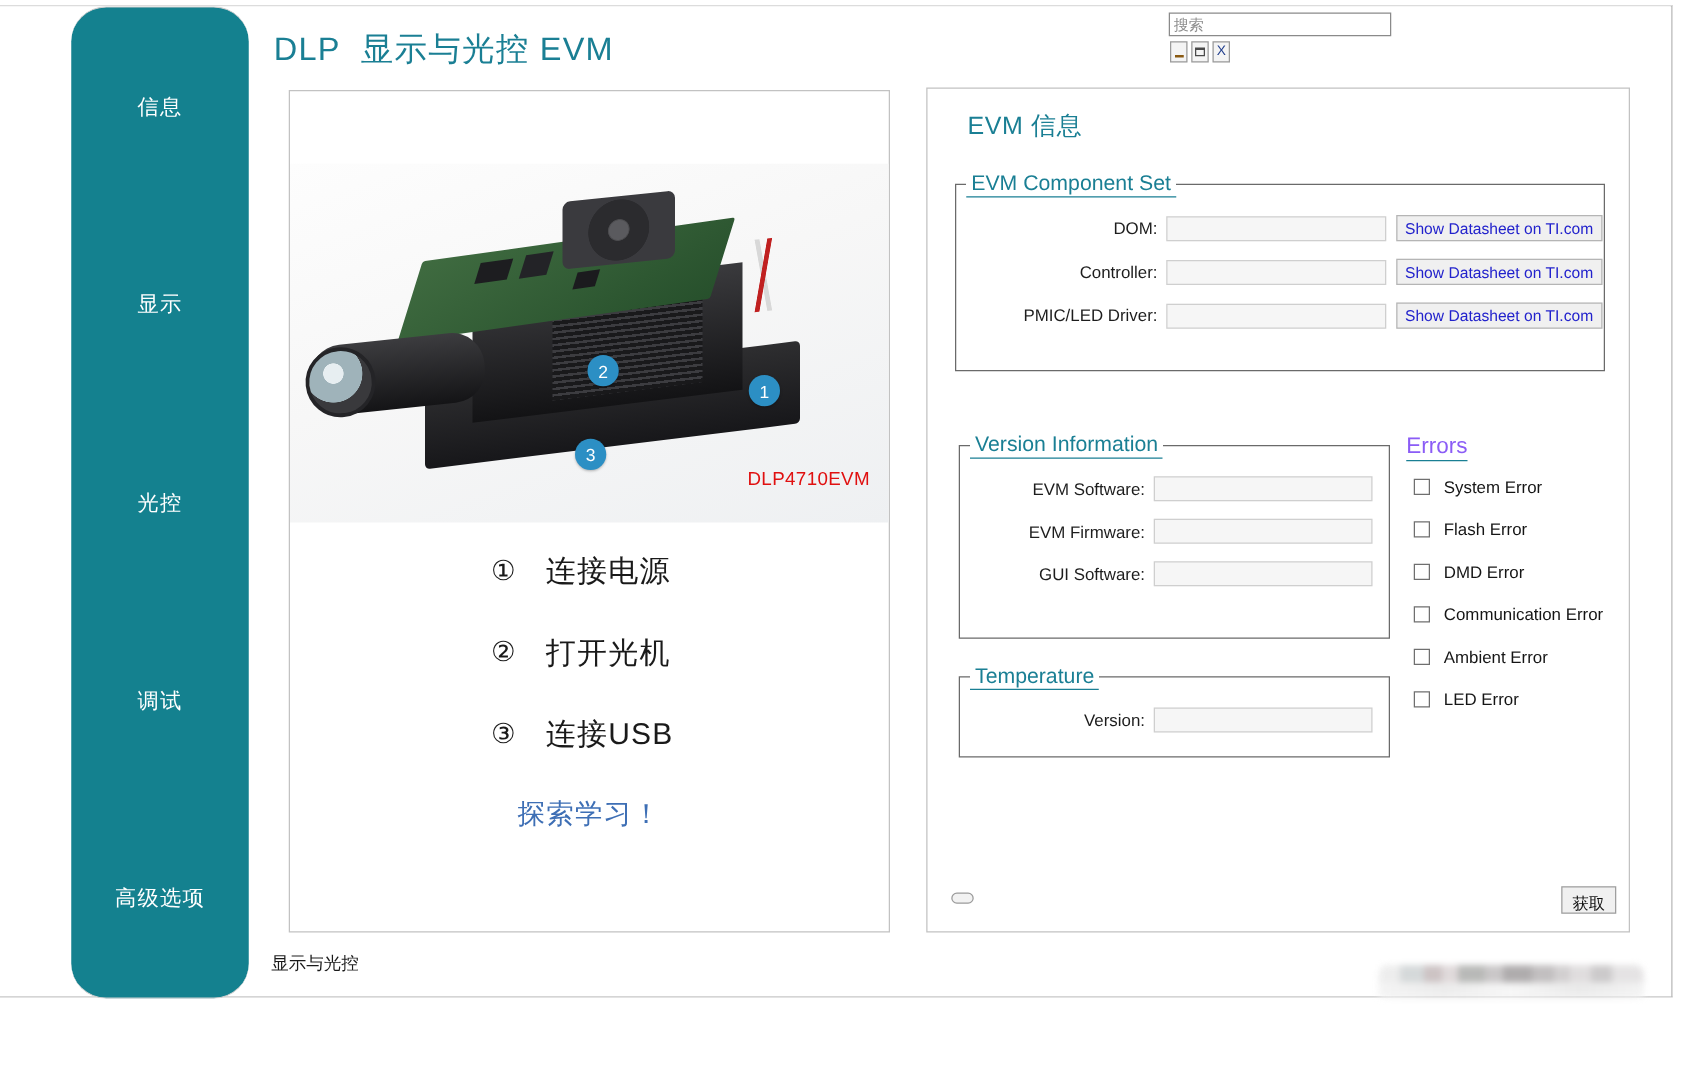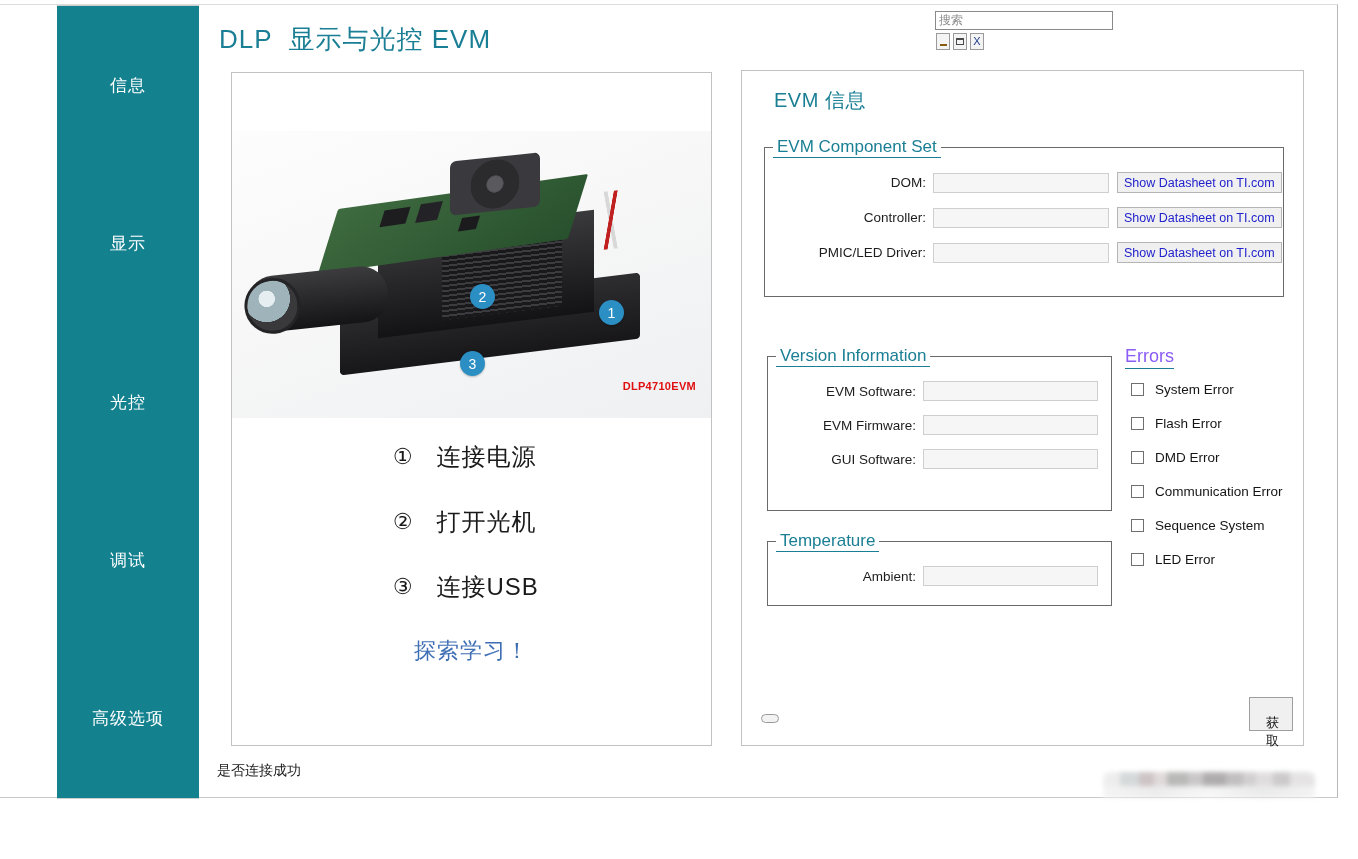--- a/index.html
+++ b/index.html
@@ -23,20 +23,21 @@
   
   #sidebar {
     position: absolute;
     left: 57px; top: 0;
     width: 142px; height: 794px;
     background: #14818f;
     border-top: 1px solid #cfcfcf;
     border-bottom: 1px solid #cfcfcf;
     display: flex;
     flex-direction: column;
+    border-radius: 28px;
   }
   .nav-item {
     flex: 1 1 0;
     display: flex;
     align-items: center;
     justify-content: center;
     color: #ffffff;
     font-size: 17px;
     letter-spacing: 1px;
     cursor: default;
@@ -173,22 +174,22 @@
     display: flex; align-items:center; justify-content:center;
     box-shadow: 0 1px 2px rgba(0,0,0,.25);
   }
   #callout-1 { left: 367px; top: 169px; }
   #callout-2 { left: 238px; top: 153px; }
   #callout-3 { left: 228px; top: 220px; }
   #photo-label {
     position: absolute;
     right: 15px; bottom: 26px;
     color: #e01010;
-    font-size: 11px;
-    font-weight: bold;
+    font-size: 15px;
+    font-weight: normal;
     letter-spacing: .3px;
   }
 
   #steps { position: absolute; left: 0; top: 368px; width: 479px; }
   .step {
     display: flex;
     align-items: center;
     justify-content: center;
     margin-bottom: 33px;
     font-size: 24px;
@@ -325,21 +326,21 @@
   #fetch-btn {
     position: absolute;
     right: 10px; bottom: 14px;
     width: 44px; height: 22px;
     border: 1px solid #9f9f9f;
     background: #f0f0f0;
     font-size: 13px;
     color: #111;
     font-family: "Liberation Sans", sans-serif;
     cursor: pointer;
-    padding: 16px;
+    padding: 4px;
   }
 
   
   #status-bar {
     position: absolute;
     left: 200px; top: 749px;
     width: 1137px; height: 44px;
     border-top: none;
   }
   #status-text {
@@ -485,21 +486,21 @@
       </div>
       <div class="field-row">
         <span class="field-label">GUI Software:</span>
         <input class="field-input" type="text" readonly="" value="" style="">
       </div>
     </fieldset>
 
     <fieldset class="grp" id="grp-temp">
       <legend>Temperature</legend>
       <div class="field-row">
-        <span class="field-label">Ambient:</span>
+        <span class="field-label">Version:</span>
         <input class="field-input" type="text" readonly="" value="" style="">
       </div>
     </fieldset>
 
     <div id="errors-block">
       <div id="errors-heading">Errors</div>
 
       <div class="err-row">
         <span class="chk"></span>
         <span class="err-label">System Error</span>
@@ -511,30 +512,30 @@
       <div class="err-row">
         <span class="chk"></span>
         <span class="err-label">DMD Error</span>
       </div>
       <div class="err-row">
         <span class="chk"></span>
         <span class="err-label">Communication Error</span>
       </div>
       <div class="err-row">
         <span class="chk"></span>
-        <span class="err-label">Sequence System</span>
+        <span class="err-label">Ambient Error</span>
       </div>
       <div class="err-row">
         <span class="chk"></span>
         <span class="err-label">LED Error</span>
       </div>
     </div>
 
     <div id="progress-pill"></div>
     <button id="fetch-btn">获取</button>
   </section>
 
   <div id="status-bar">
-    <div id="status-text">是否连接成功</div>
+    <div id="status-text">显示与光控</div>
     <div id="redacted"></div>
   </div>
 
 </div>
 
 </body></html>

